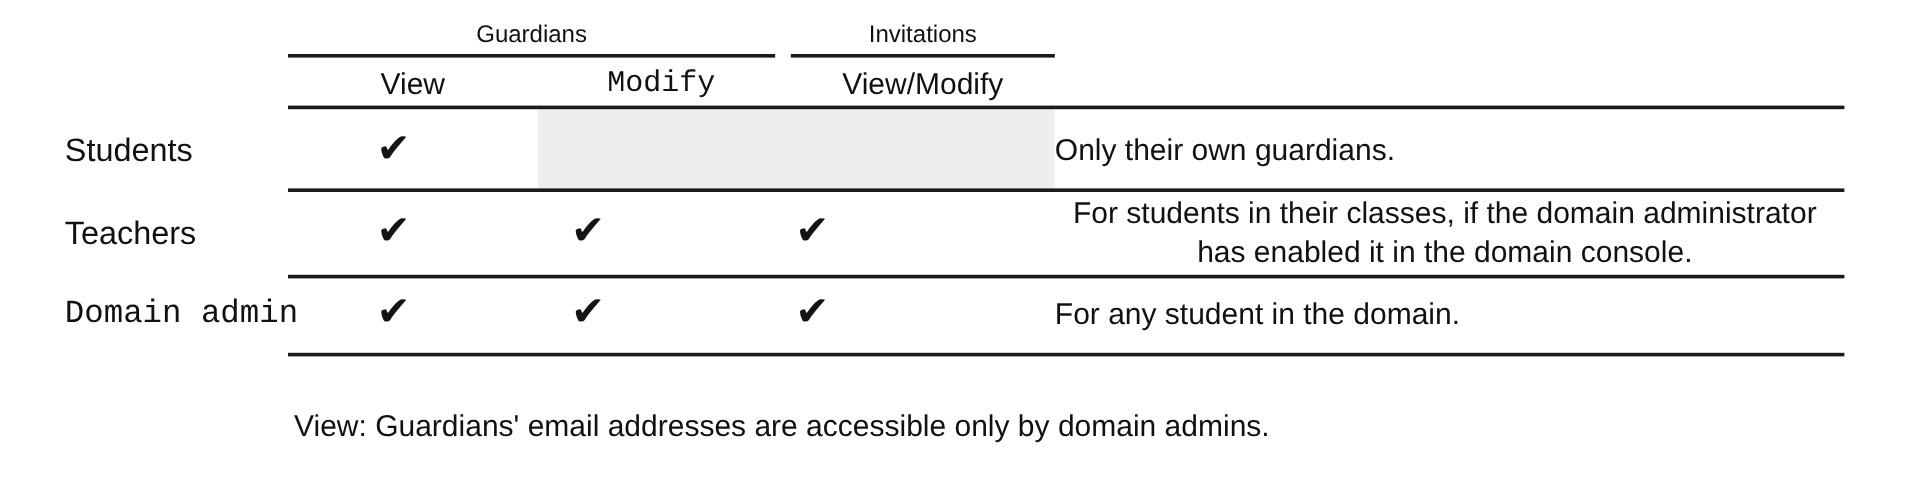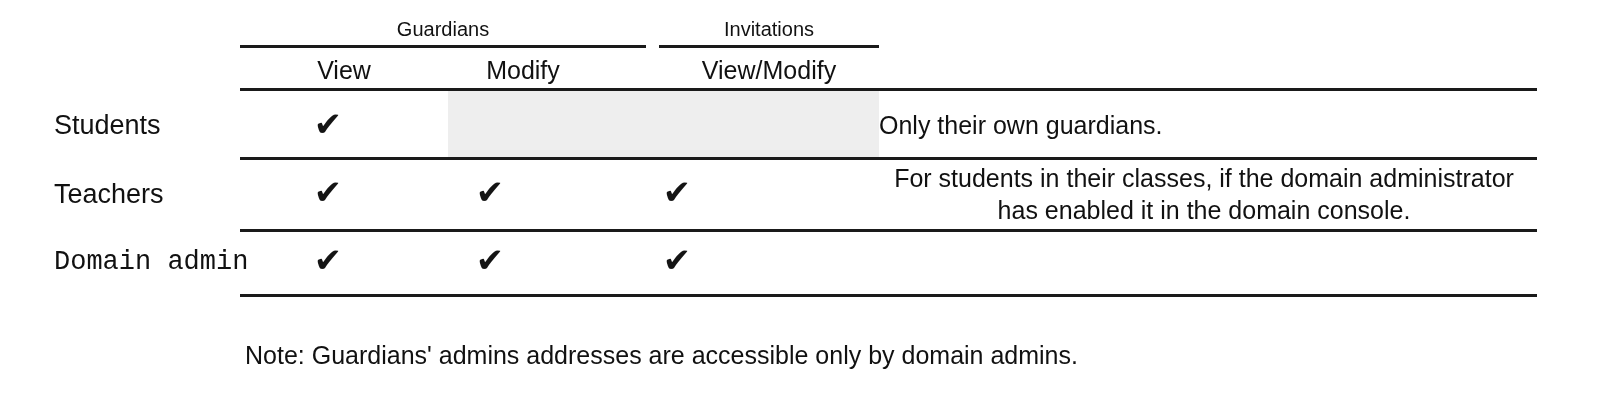--- a/index.html
+++ b/index.html
@@ -65,21 +65,21 @@
   
   .sub-label {
     position: absolute;
     top: 55px;
     font-size: 25px;
     line-height: 30px;
     text-align: center;
     white-space: nowrap;
   }
   #sub-view   { left: 240px; width: 208px; }
-  #sub-modify { left: 424px; width: 198px; }
+  #sub-modify { left: 452px; width: 198px; font-family: Liberation Mono, monospace; }
   #sub-viewmodify { left: 659px; width: 220px; }
 
   
   .row-label {
     position: absolute;
     left: 54px;
     width: 186px;
     font-size: 27px;
     line-height: 30px;
     white-space: nowrap;
@@ -163,17 +163,18 @@
   <div class="check col-view row-2">✔</div>
   <div class="check col-modify row-2">✔</div>
   <div class="check col-inv row-2">✔</div>
   <div class="desc" id="desc-teachers">For students in their classes, if the domain administrator has enabled it in the domain console.</div>
   <div class="rule" id="rule-r2"></div>
 
   <div class="row-label" id="lbl-domain-admin">Domain admin</div>
   <div class="check col-view row-3">✔</div>
   <div class="check col-modify row-3">✔</div>
   <div class="check col-inv row-3">✔</div>
+  <div class="desc" id="desc-domain-admin">For any student in the domain.</div>
   <div class="rule" id="rule-r3"></div>
 
-  <div id="note">Note: Guardians' admins addresses are accessible only by domain admins.</div>
+  <div id="note">View: Guardians' email addresses are accessible only by domain admins.</div>
 
 </div>
 
 </body></html>

